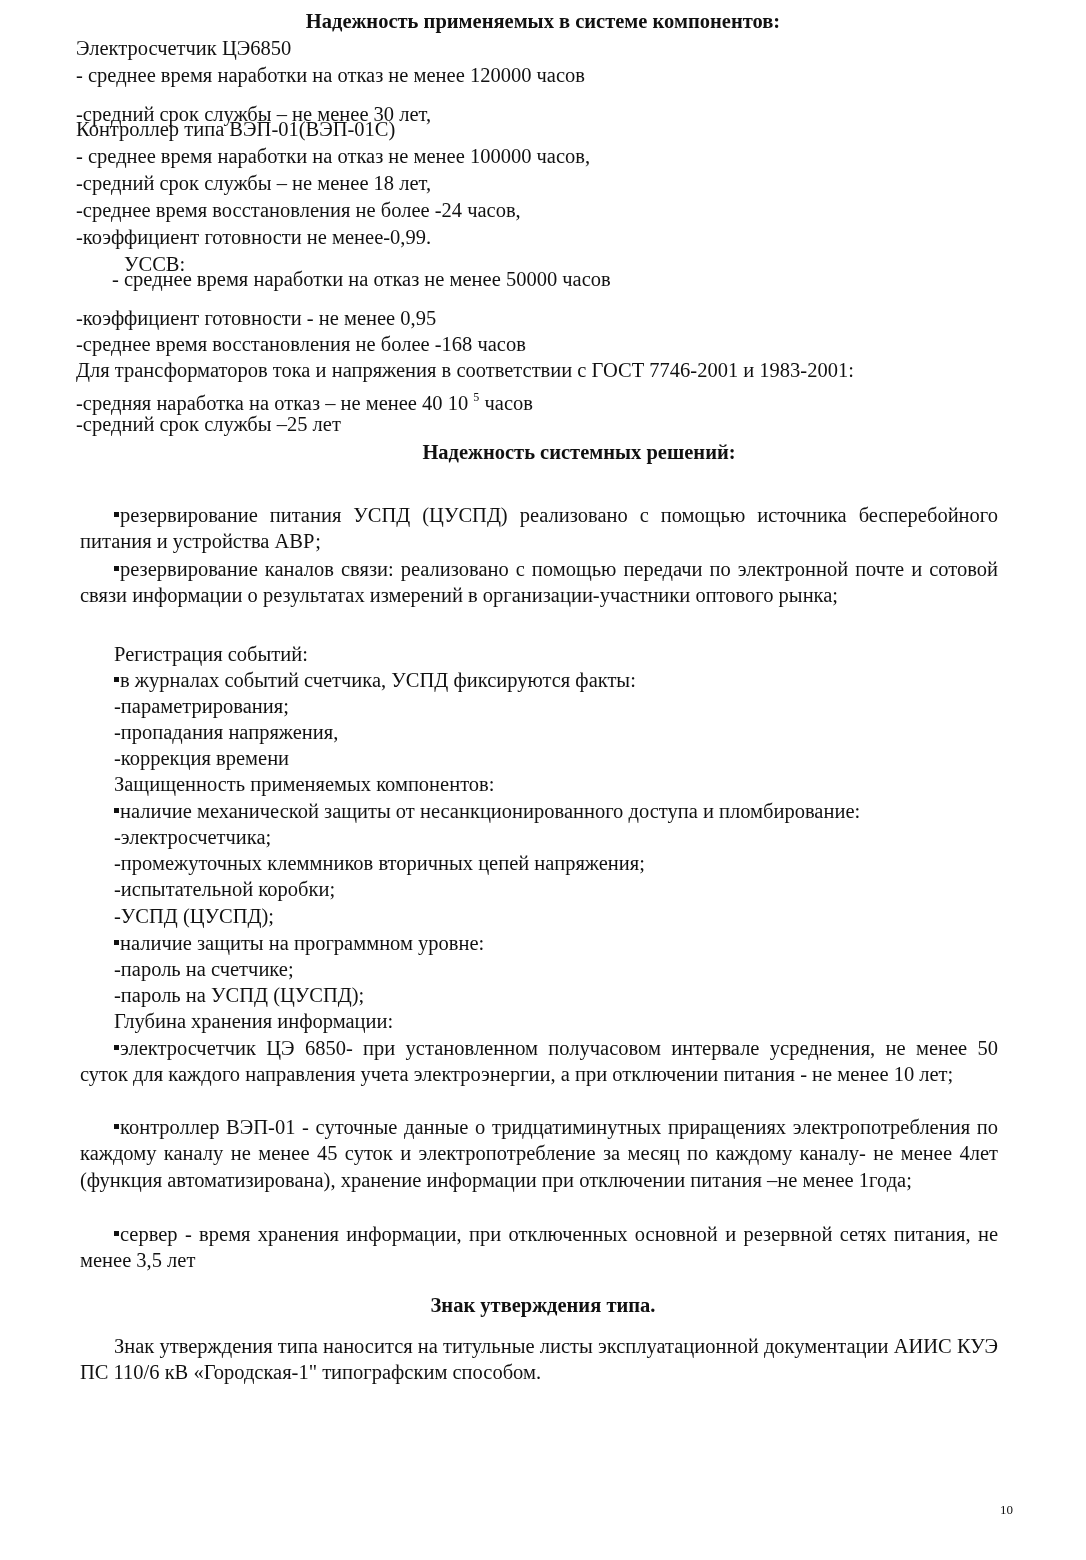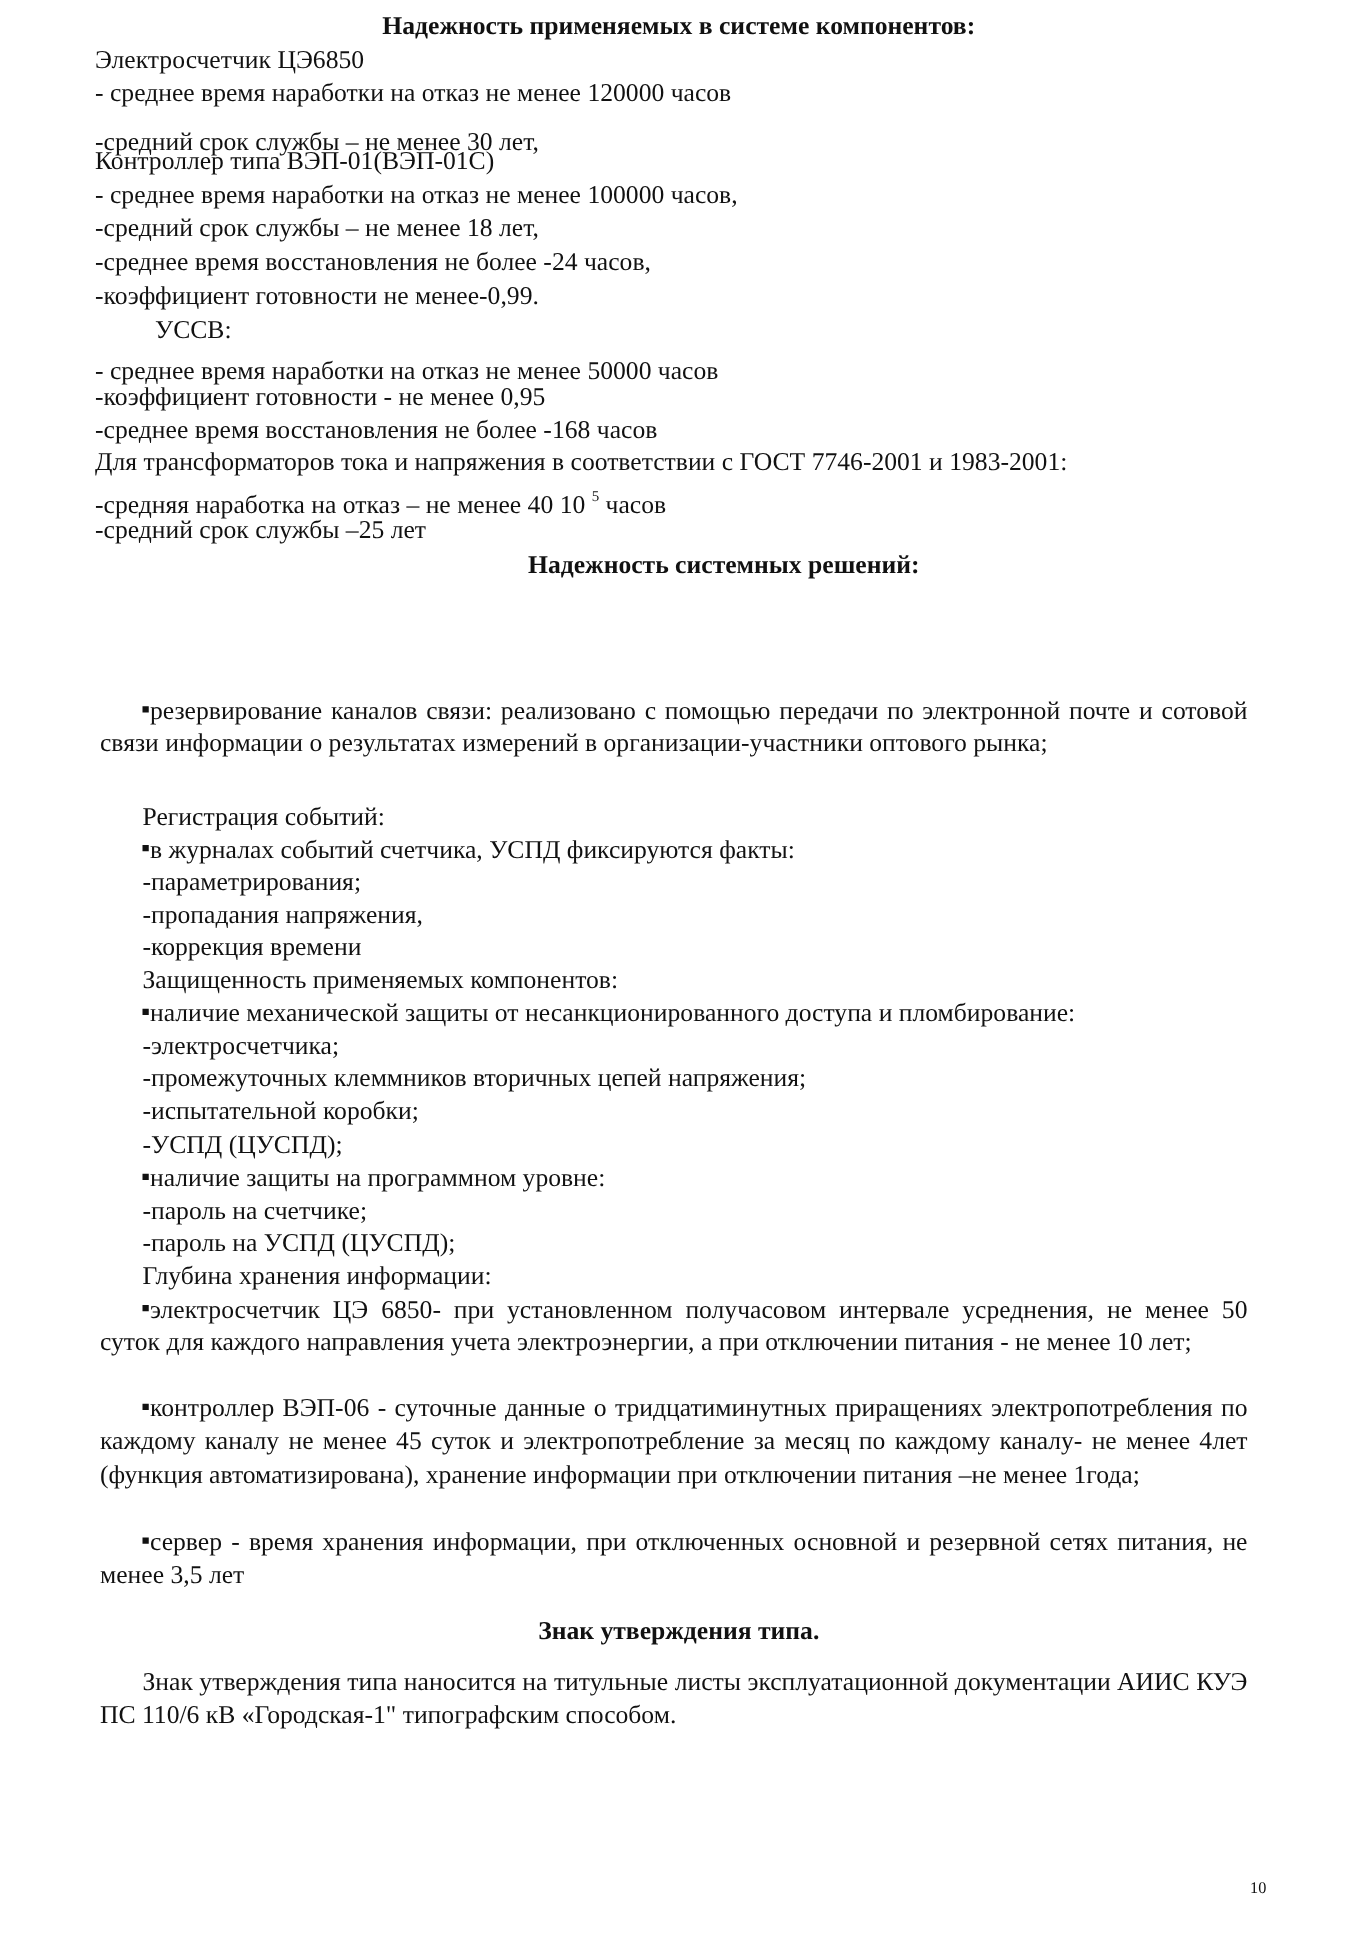--- a/index.html
+++ b/index.html
@@ -26,48 +26,49 @@
 
   <div class="ln" style="top:35px;">Электросчетчик ЦЭ6850</div>
   <div class="ln" style="top:62px;">- среднее время наработки на отказ не менее 120000 часов</div>
   <div class="ln" style="top:101px;">-средний срок службы – не менее 30 лет,</div>
   <div class="ln" style="top:116px;">Контроллер типа ВЭП-01(ВЭП-01С)</div>
   <div class="ln" style="top:143px;">- среднее время наработки на отказ не менее 100000 часов,</div>
   <div class="ln" style="top:170px;">-средний срок службы – не менее 18 лет,</div>
   <div class="ln" style="top:197px;">-среднее время восстановления не более -24 часов,</div>
   <div class="ln" style="top:224px;">-коэффициент готовности не менее-0,99.</div>
   <div class="ln" style="top:251px;margin-left:48px;">УССВ:</div>
-  <div class="ln" style="top:284px;">- среднее время наработки на отказ не менее 50000 часов</div>
+  <div class="ln" style="top:266px;margin-left:36px;">- среднее время наработки на отказ не менее 50000 часов</div>
   <div class="ln" style="top:305px;">-коэффициент готовности - не менее 0,95</div>
   <div class="ln" style="top:331px;">-среднее время восстановления не более -168 часов</div>
   <div class="ln" style="top:357px;text-align:right;">Для трансформаторов тока и напряжения в соответствии с ГОСТ 7746-2001 и 1983-2001:</div>
   <div class="ln" style="top:384px;"><span>-средняя наработка на отказ – не менее 40 10 </span><sup>5</sup><span> часов</span></div>
   <div class="ln" style="top:411px;">-средний срок службы –25 лет</div>
 
   <div class="h" style="top:441px;padding-left:36px;">Надежность системных решений:</div>
 
+  <div class="just" style="top:502px;"><span class="bullet"></span><span>резервирование питания УСПД (ЦУСПД) реализовано с помощью источника бесперебойного питания и устройства АВР;</span></div>
   <div class="just" style="top:556px;"><span class="bullet"></span><span>резервирование каналов связи: реализовано с помощью передачи по электронной почте и сотовой связи информации о результатах измерений в организации-участники оптового рынка;</span></div>
 
   <div class="ln ind" style="top:641px;">Регистрация событий:</div>
   <div class="ln ind" style="top:667px;"><span class="bullet"></span><span>в журналах событий счетчика, УСПД фиксируются факты:</span></div>
   <div class="ln ind" style="top:693px;">-параметрирования;</div>
   <div class="ln ind" style="top:719px;">-пропадания напряжения,</div>
   <div class="ln ind" style="top:745px;">-коррекция времени</div>
   <div class="ln ind" style="top:771px;">Защищенность применяемых компонентов:</div>
   <div class="ln ind" style="top:798px;"><span class="bullet"></span><span>наличие механической защиты от несанкционированного доступа и пломбирование:</span></div>
   <div class="ln ind" style="top:824px;">-электросчетчика;</div>
   <div class="ln ind" style="top:850px;">-промежуточных клеммников вторичных цепей напряжения;</div>
   <div class="ln ind" style="top:876px;">-испытательной коробки;</div>
   <div class="ln ind" style="top:903px;">-УСПД (ЦУСПД);</div>
   <div class="ln ind" style="top:930px;"><span class="bullet"></span><span>наличие защиты на программном уровне:</span></div>
   <div class="ln ind" style="top:956px;">-пароль на счетчике;</div>
   <div class="ln ind" style="top:982px;">-пароль на УСПД (ЦУСПД);</div>
   <div class="ln ind" style="top:1008px;">Глубина хранения информации:</div>
 
   <div class="just" style="top:1035px;"><span class="bullet"></span><span>электросчетчик  ЦЭ 6850- при установленном получасовом интервале усреднения, не менее 50 суток для каждого направления учета электроэнергии, а при отключении питания - не менее 10 лет;</span></div>
-  <div class="just" style="top:1114px;"><span class="bullet"></span><span>контроллер ВЭП-06 - суточные данные о тридцатиминутных приращениях электропотребления по каждому каналу не менее 45 суток и электропотребление за месяц по каждому каналу- не менее 4лет (функция автоматизирована), хранение информации при отключении питания –не менее 1года;</span></div>
+  <div class="just" style="top:1114px;"><span class="bullet"></span><span>контроллер ВЭП-01 - суточные данные о тридцатиминутных приращениях электропотребления по каждому каналу не менее 45 суток и электропотребление за месяц по каждому каналу- не менее 4лет (функция автоматизирована), хранение информации при отключении питания –не менее 1года;</span></div>
   <div class="just" style="top:1221px;"><span class="bullet"></span><span>сервер - время хранения информации, при отключенных основной и резервной сетях питания, не менее 3,5 лет</span></div>
 
   <div class="h" style="top:1294px;">Знак утверждения типа.</div>
   <div class="just" style="top:1333px;">Знак утверждения типа наносится на титульные листы эксплуатационной документации АИИС КУЭ ПС 110/6 кВ «Городская-1"  типографским способом.</div>
 
   <div class="pnum">10</div>
 </div>
 
 </body></html>

